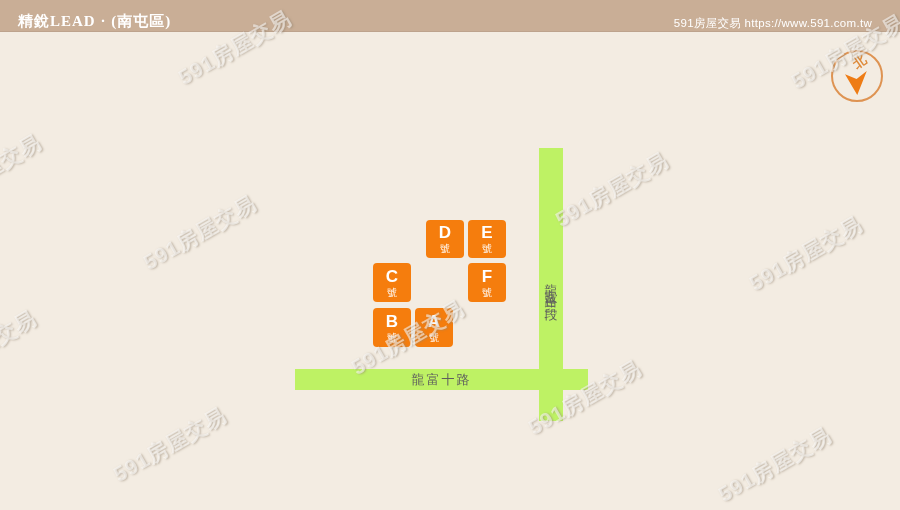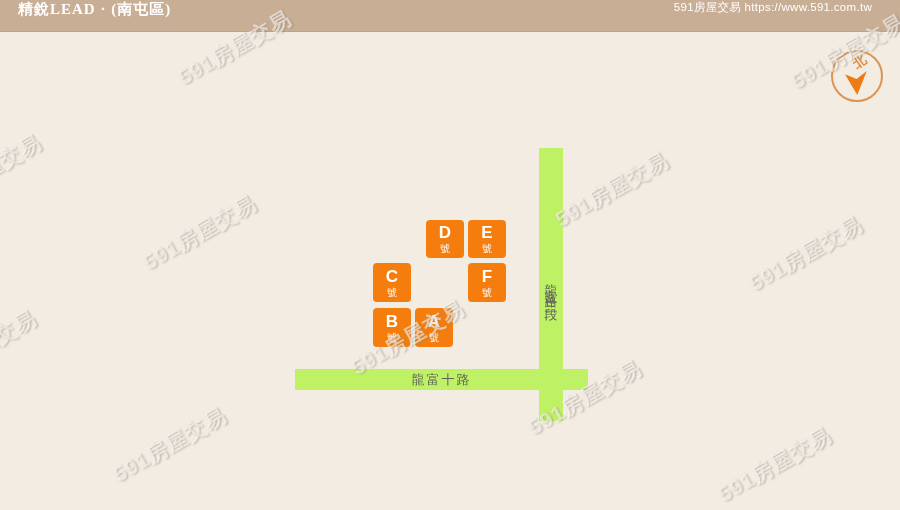--- a/index.html
+++ b/index.html
@@ -10,21 +10,21 @@
   .stage{
     position:relative;
     width:900px;height:510px;
     background:#f3ece2;
     overflow:hidden;
   }
   
   .header{
     position:absolute;left:0;top:0;right:0;height:32px;
     background:#c9ae96;
-    display:flex;align-items:flex-start;justify-content:space-between;
+    display:flex;align-items:flex-end;justify-content:space-between;
     box-sizing:border-box;
     padding:0 28px 0 18px;
     z-index:2;
     border-bottom:1px solid rgba(0,0,0,0.06);
   }
   .header .title{
     color:#ffffff;
     font-family:"Liberation Serif","DejaVu Serif",serif;
     font-size:15px;
     font-weight:bold;

